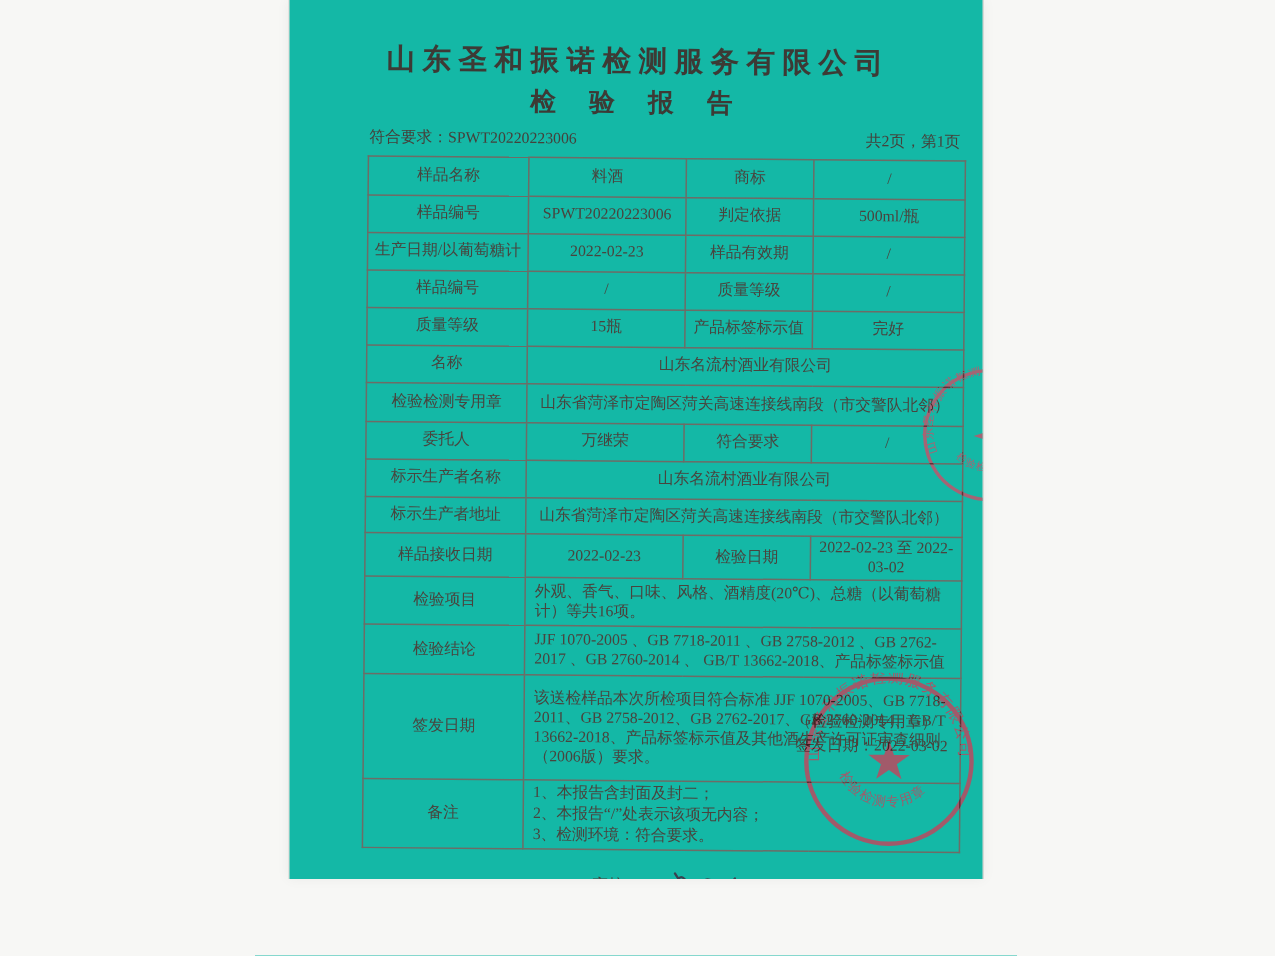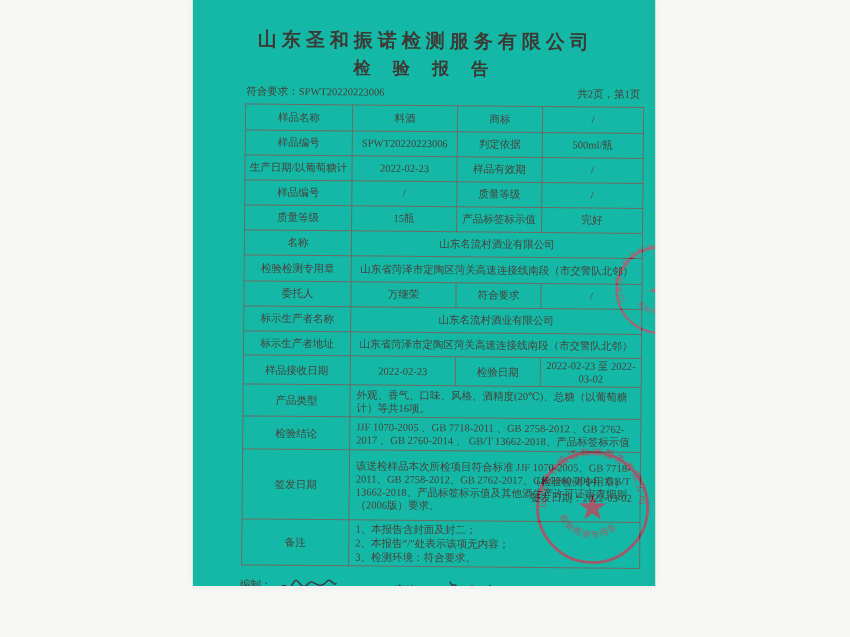--- a/index.html
+++ b/index.html
@@ -127,21 +127,21 @@
         <td>标示生产者地址</td>
         <td colspan="3">山东省菏泽市定陶区菏关高速连接线南段（市交警队北邻）</td>
       </tr>
       <tr style="height:29px">
         <td>样品接收日期</td>
         <td>2022-02-23</td>
         <td>检验日期</td>
         <td>2022-02-23 至 2022-03-02</td>
       </tr>
       <tr style="height:32px">
-        <td>产品类型</td>
+        <td>检验项目</td>
         <td colspan="3" class="lt">外观、香气、口味、风格、酒精度(20℃)、总糖（以葡萄糖计）等共16项。</td>
       </tr>
       <tr style="height:33px">
         <td>检验结论</td>
         <td colspan="3" class="lt">JJF 1070-2005 、GB 7718-2011 、GB 2758-2012 、GB 2762-2017 、GB 2760-2014 、 GB/T 13662-2018、产品标签标示值</td>
       </tr>
       <tr style="height:70px">
         <td>签发日期</td>
         <td colspan="3" class="lt concl">
           <div>该送检样品本次所检项目符合标准 JJF 1070-2005、GB 7718-2011、GB 2758-2012、GB 2762-2017、GB 2760-2014、GB/T 13662-2018、产品标签标示值及其他酒生产许可证审查细则（2006版）要求。</div>
@@ -156,26 +156,20 @@
         <td colspan="3" class="lt remarks">
           <div>1、本报告含封面及封二；</div>
           <div>2、本报告“/”处表示该项无内容；</div>
           <div>3、检测环境：符合要求。</div>
         </td>
       </tr>
     </tbody>
       </table>
 
     <div class="sig-row">
-      <span class="sig-group" style="left:50px;top:8px">
-        <span>编制：</span><svg width="64" height="26" viewBox="0 0 64 26">
-            <path class="ink" d="M4,18 C9,5 13,22 19,9 C23,2 26,20 33,11 C39,4 43,19 52,8 C56,4 59,14 61,10"></path>
-            <path class="ink" d="M14,21 C24,17 38,16 50,19"></path>
-          </svg>
-      </span>
       <span class="sig-group" style="left:205px;top:12px">
         <span>审核：</span><svg width="70" height="26" viewBox="0 0 70 26">
             <path class="ink" d="M5,20 C10,6 16,23 22,8 C27,1 30,21 38,10 C45,2 50,20 60,7"></path>
             <path class="ink" d="M20,4 C26,14 34,20 46,22"></path>
           </svg>
       </span>
       <span class="sig-group" style="left:352px;top:14px">
         <span>批准：</span><svg width="66" height="26" viewBox="0 0 66 26">
             <path class="ink" d="M4,16 C11,6 15,20 23,10 C30,3 33,18 42,9 C49,3 54,16 62,11"></path>
             <path class="ink" d="M12,21 C24,18 40,14 56,18"></path>

